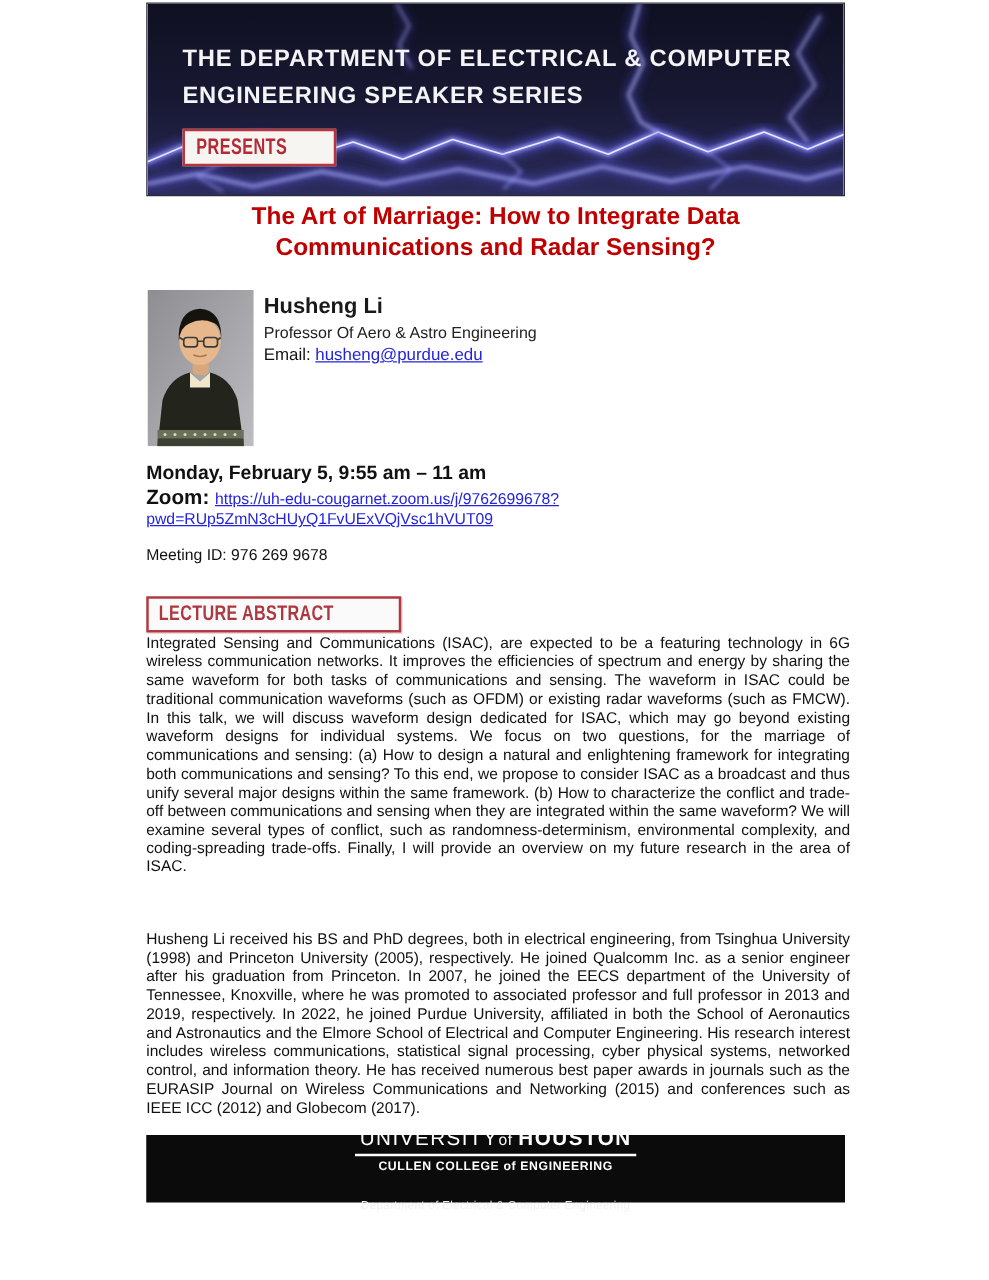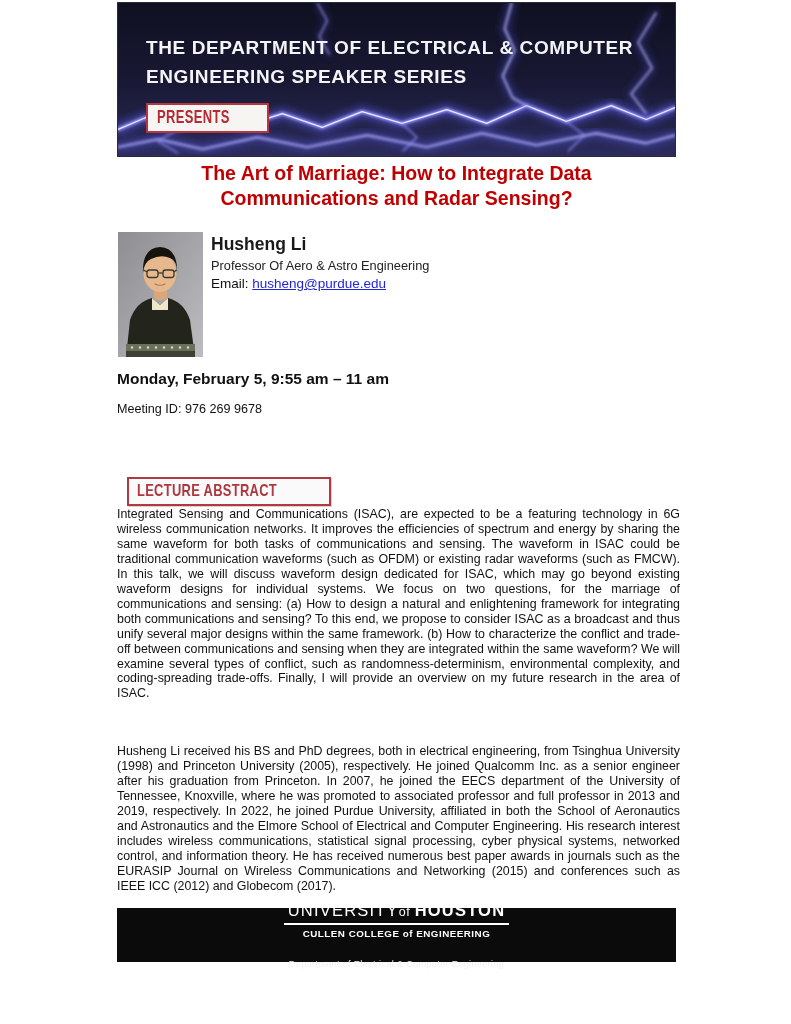--- a/index.html
+++ b/index.html
@@ -58,21 +58,21 @@
   .event-zoom-line { margin-top: 2px; font-size: 12.6px; line-height: 16px; }
   .zoom-label { font-size: 16.5px; font-weight: 700; color: #111; }
   .zoom-url { overflow-wrap: break-word; word-break: break-word; }
   .event-meeting { font-size: 12.6px; margin-top: 14px; line-height: 15px; }
   .event-passcode { font-size: 12.6px; line-height: 15px; }
 
   
   .section-badge {
     position: absolute; left: 117px;
     background: #fbfafa; border: 2px solid #b13a42;
-    padding: 2px 8px 3px 8px; box-shadow: 1px 1px 0 rgba(150,50,55,0.25); margin-left: 10px;
+    padding: 2px 8px 3px 8px; box-shadow: 1px 1px 0 rgba(150,50,55,0.25);
   }
   .section-badge .condensed {
     display: inline-block; color: #ad3840; font-size: 17px; font-weight: 700;
     transform: scaleX(0.76); transform-origin: left center; letter-spacing: 0.4px;
     white-space: nowrap;
   }
   .badge-abstract { top: 477px; }
   .badge-bio { top: 714px; }
 
   
@@ -196,20 +196,21 @@
     </svg>
     <div class="speaker-info">
       <div class="speaker-name">Husheng Li</div>
       <div class="speaker-position">Professor Of Aero &amp; Astro Engineering</div>
       <div class="speaker-email"><span>Email: </span><a>husheng@purdue.edu</a></div>
     </div>
   </div>
 
   <div class="event">
     <div class="event-datetime">Monday, February 5, 9:55 am – 11 am</div>
+    <div class="event-zoom-line"><span class="zoom-label">Zoom: </span><a class="zoom-url">https://uh-edu-cougarnet.zoom.us/j/9762699678?pwd=RUp5ZmN3cHUyQ1FvUExVQjVsc1hVUT09</a></div>
     <div class="event-meeting">Meeting ID: 976 269 9678</div>
   </div>
 
   <div class="section-badge badge-abstract">
     <span class="condensed">LECTURE ABSTRACT</span>
   </div>
   <div class="body-paragraph para-abstract">Integrated Sensing and Communications (ISAC), are expected to be a featuring technology in 6G wireless communication networks. It improves the efficiencies of spectrum and energy by sharing the same waveform for both tasks of communications and sensing. The waveform in ISAC could be traditional communication waveforms (such as OFDM) or existing radar waveforms (such as FMCW). In this talk, we will discuss waveform design dedicated for ISAC, which may go beyond existing waveform designs for individual systems. We focus on two questions, for the marriage of communications and sensing: (a) How to design a natural and enlightening framework for integrating both communications and sensing? To this end, we propose to consider ISAC as a broadcast and thus unify several major designs within the same framework. (b) How to characterize the conflict and trade-off between communications and sensing when they are integrated within the same waveform? We will examine several types of conflict, such as randomness-determinism, environmental complexity, and coding-spreading trade-offs. Finally, I will provide an overview on my future research in the area of ISAC.</div>
 
   <div class="body-paragraph para-bio">Husheng Li received his BS and PhD degrees, both in electrical engineering, from Tsinghua University (1998) and Princeton University (2005), respectively. He joined Qualcomm Inc. as a senior engineer after his graduation from Princeton. In 2007, he joined the EECS department of the University of Tennessee, Knoxville, where he was promoted to associated professor and full professor in 2013 and 2019, respectively. In 2022, he joined Purdue University, affiliated in both the School of Aeronautics and Astronautics and the Elmore School of Electrical and Computer Engineering. His research interest includes wireless communications, statistical signal processing, cyber physical systems, networked control, and information theory. He has received numerous best paper awards in journals such as the EURASIP Journal on Wireless Communications and Networking (2015) and conferences such as IEEE ICC (2012) and Globecom (2017).</div>
 

